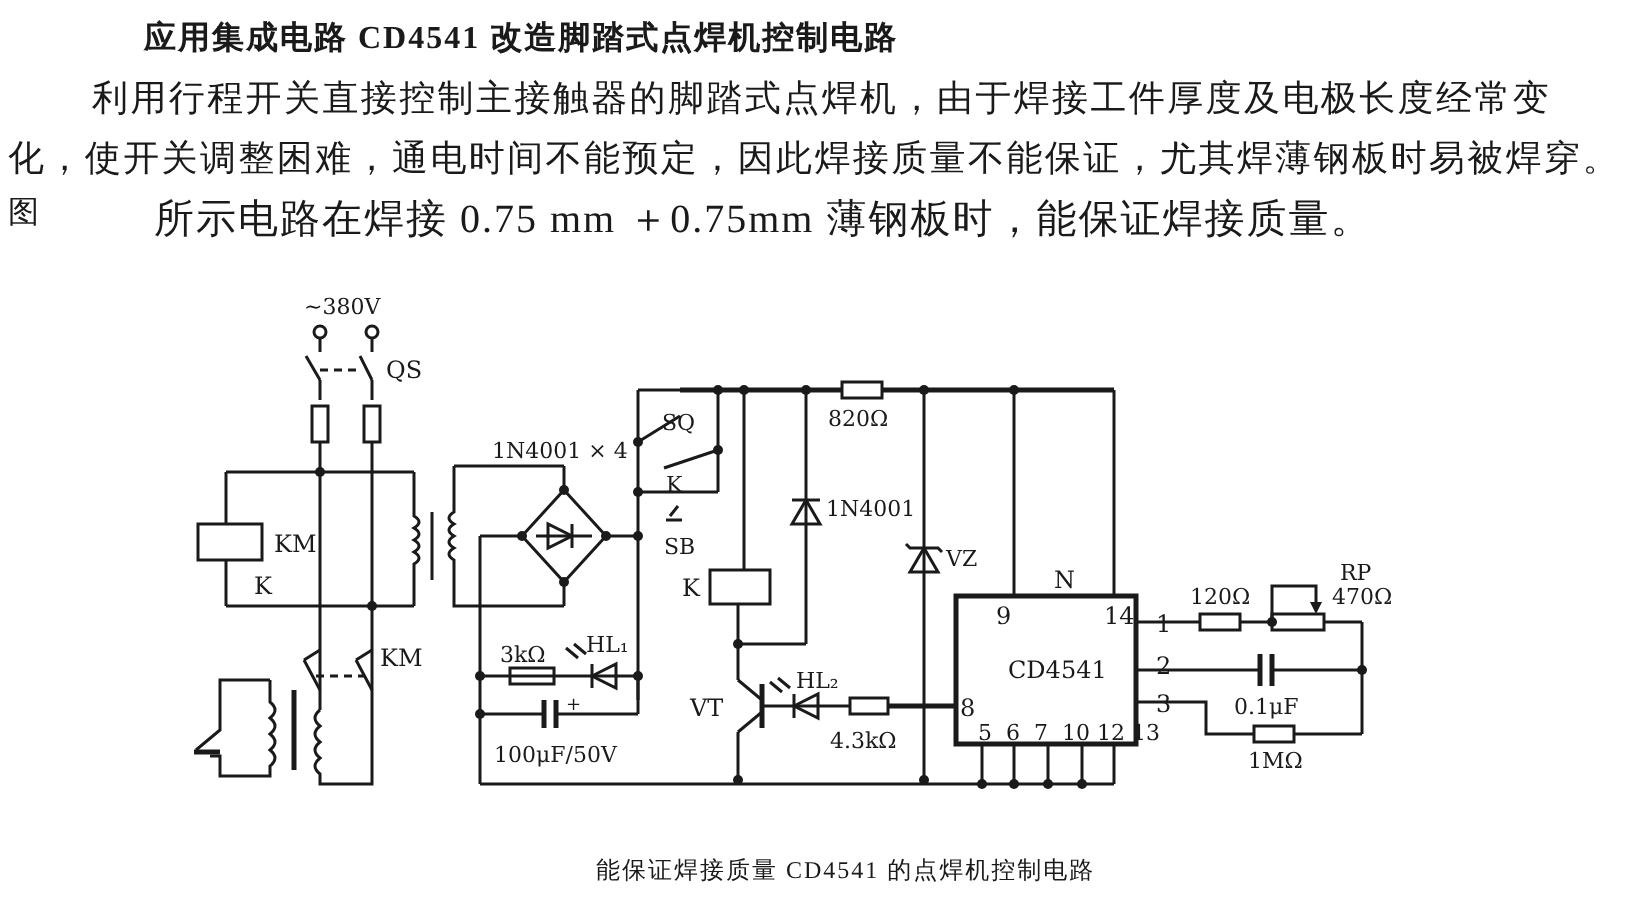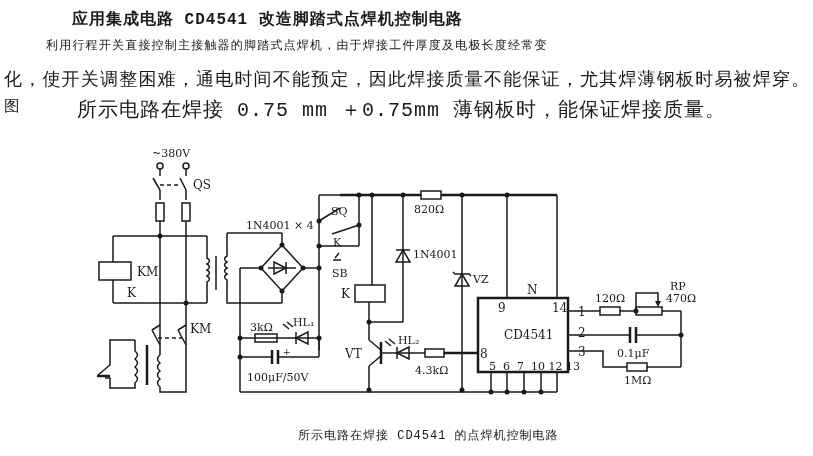--- a/index.html
+++ b/index.html
@@ -1,20 +1,20 @@
 <!DOCTYPE html>
 <html><head>
 <meta charset="utf-8">
 <style>
   html, body { margin:0; padding:0; background:#ffffff; }
   body { width:813px; height:456px; position:relative; overflow:hidden;
          font-family:"DejaVu Serif", serif; color:#1a1a1a; }
-  .txt { position:absolute; white-space:nowrap; font-family:Liberation Mono, monospace; }
+  .txt { position:absolute; white-space:nowrap; font-family:Liberation Serif, serif; }
   .title { left:72px; top:9px; font-size:16px; letter-spacing:1px; font-weight:bold; }
-  .p1 { left:46px; top:37px; font-size:12px; letter-spacing:1.2px; }
+  .p1 { left:46px; top:37px; font-size:18px; letter-spacing:1.2px; }
   .p2 { left:4px; top:67px; font-size:18px; letter-spacing:1.2px; }
   .p3a { left:4px; top:96px; font-size:15.5px; }
   .p3b { left:77px; top:96px; font-size:20px; letter-spacing:1px; }
   .caption { left:298px; top:427px; font-size:12px; letter-spacing:1px; }
   svg { position:absolute; left:0; top:0; }
   svg text { font-family:"DejaVu Serif", serif; fill:#1a1a1a; }
   .w { stroke:#1a1a1a; stroke-width:1.5; fill:none; }
   .wt { stroke:#1a1a1a; stroke-width:2.5; fill:none; }
   .d { fill:#1a1a1a; }
 </style>
@@ -226,13 +226,13 @@
   <line x1="630" y1="327" x2="630" y2="343" class="wt"></line>
   <line x1="636" y1="327" x2="636" y2="343" class="wt"></line>
   <line x1="636" y1="335" x2="681" y2="335" class="w"></line>
   <text x="617" y="357" font-size="11">0.1μF</text>
   <path d="M568,351 L603,351 L603,367 L627,367" class="w"></path>
   <rect x="627" y="363" width="20" height="8" class="w"></rect>
   <line x1="647" y1="367" x2="681" y2="367" class="w"></line>
   <text x="624" y="384" font-size="11">1MΩ</text>
 </svg>
 
-<div class="txt caption">所示电路在焊接 CD4541 的点焊机控制电路</div>
+<div class="txt caption">能保证焊接质量 CD4541 的点焊机控制电路</div>
 
 </body></html>

